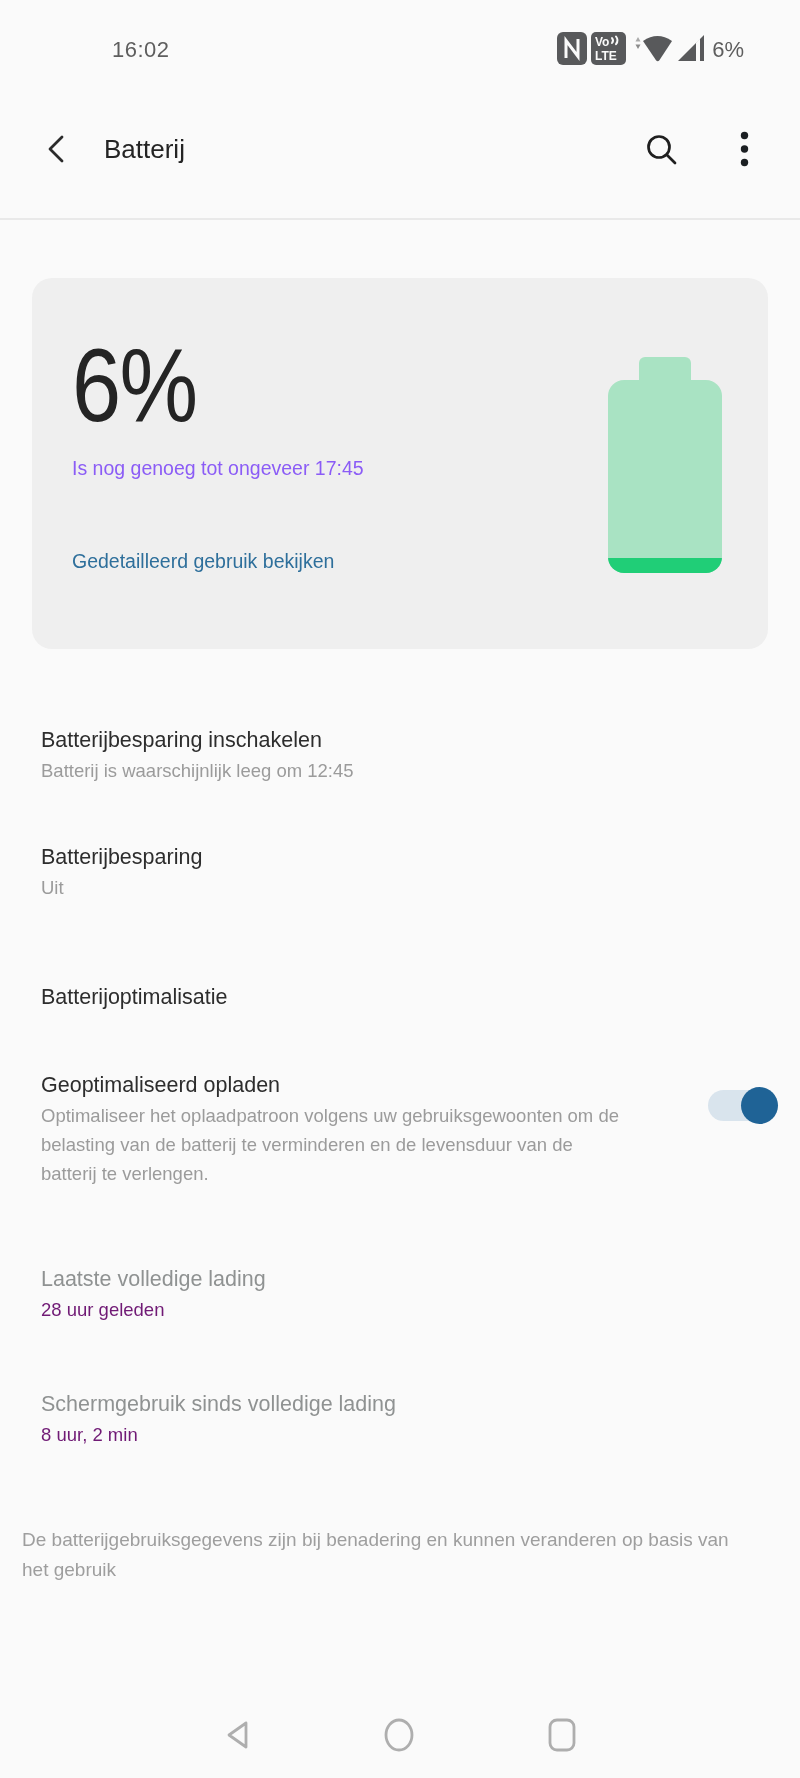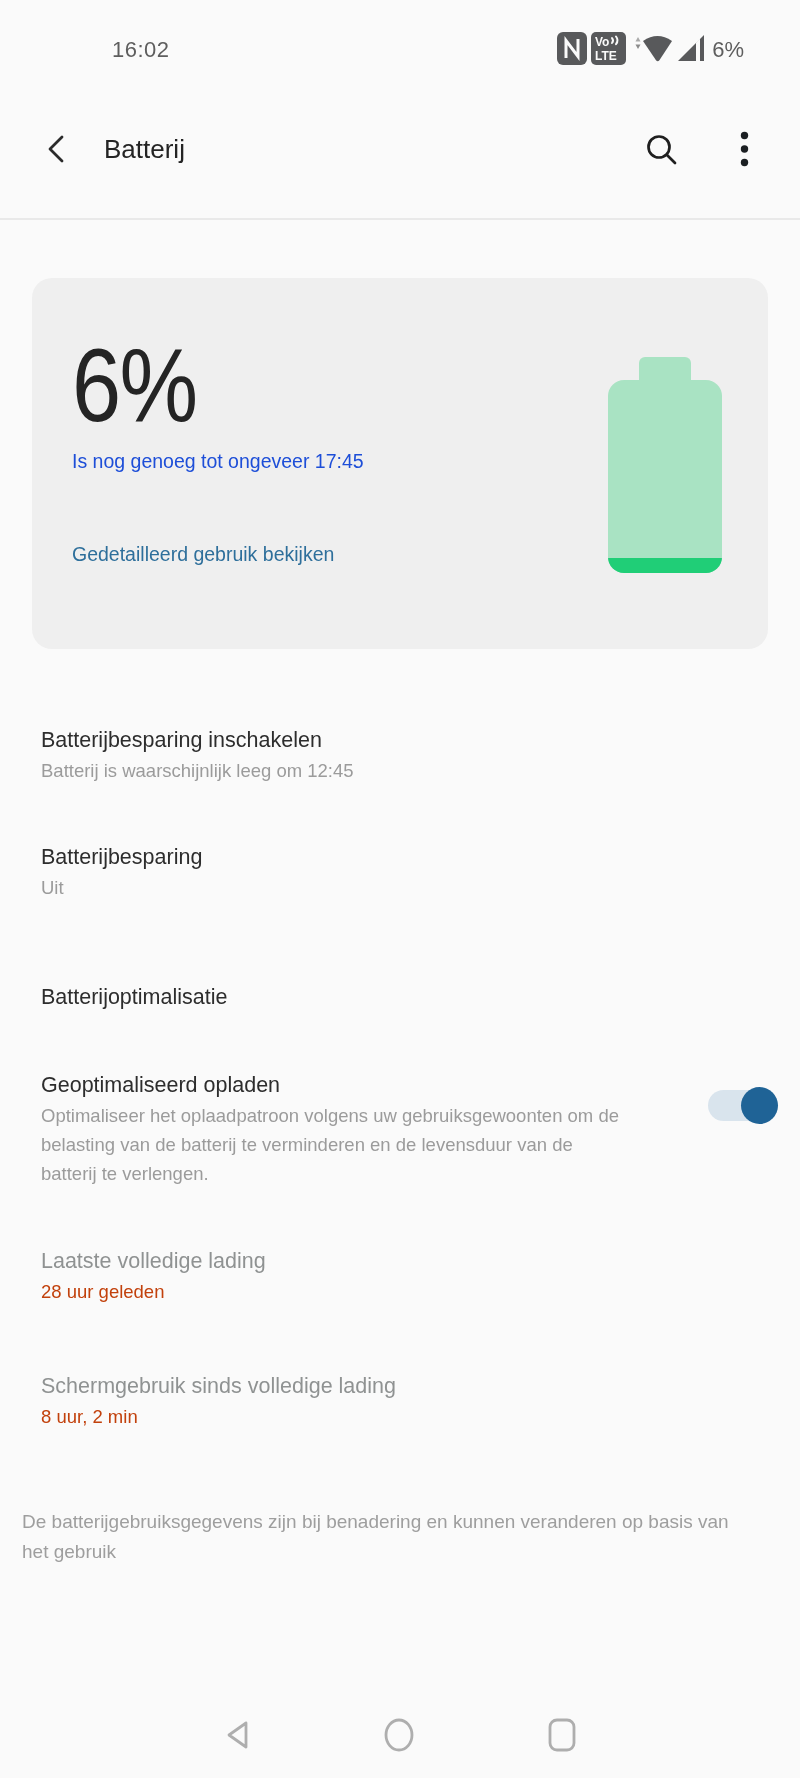--- a/index.html
+++ b/index.html
@@ -39,38 +39,38 @@
     background:#efefef;
     border-radius:20px;
     position:relative;
     padding:55px 0 0 40px;
   }
   .card-pct{
     font-size:104px; line-height:1; color:#242424;
     display:inline-block; transform:scaleX(.85); transform-origin:0 50%;
     letter-spacing:-2px;
   }
-  .card-sub{ font-size:19.5px; color:#1d4ed8; margin-top:12px; line-height:24px; }
+  .card-sub{ font-size:19.5px; color:#8b5cf6; margin-top:19px; line-height:24px; }
   .card-link{ font-size:19.5px; color:#2e6f9b; margin-top:69px; line-height:24px; display:inline-block; cursor:pointer; }
   .batt{ position:absolute; top:79px; right:46px; width:114px; }
   .batt-nub{ width:52px; height:24px; margin:0 auto; background:#a9e3c3; border-radius:6px 6px 0 0; }
   .batt-body{
     height:193px; background:#a9e3c3; border-radius:16px;
     position:relative; overflow:hidden; margin-top:-1px;
   }
   .batt-fill{ position:absolute; left:0; right:0; bottom:0; height:15px; background:#20ce77; }
   
   .list{ padding-left:41px; }
   .item{ position:relative; }
   .i-title{ font-size:21.5px; color:#2d2d2d; line-height:28px; }
   .i-sub{ font-size:18.5px; color:#9b9b9b; line-height:29px; margin-top:2px; }
   .item.disabled .i-title{ color:#8f9292; }
-  .item.disabled .i-sub{ color:#c2410c; }
+  .item.disabled .i-sub{ color:#701a75; }
   .mt1{ margin-top:77px; } .mt2{ margin-top:58px; } .mt3{ margin-top:81px; }
-  .mt4{ margin-top:60px; } .mt5{ margin-top:59px; } .mt6{ margin-top:66px; }
+  .mt4{ margin-top:60px; } .mt5{ margin-top:77px; } .mt6{ margin-top:66px; }
   .item.has-toggle{ padding-right:175px; }
   .toggle{
     position:absolute; right:23px; top:19px;
     width:69px; height:31px; border-radius:16px;
     background:#d9e4ed; cursor:pointer;
   }
   .toggle .knob{
     position:absolute; right:-1px; top:-3px;
     width:37px; height:37px; border-radius:50%;
     background:#1f6396;

